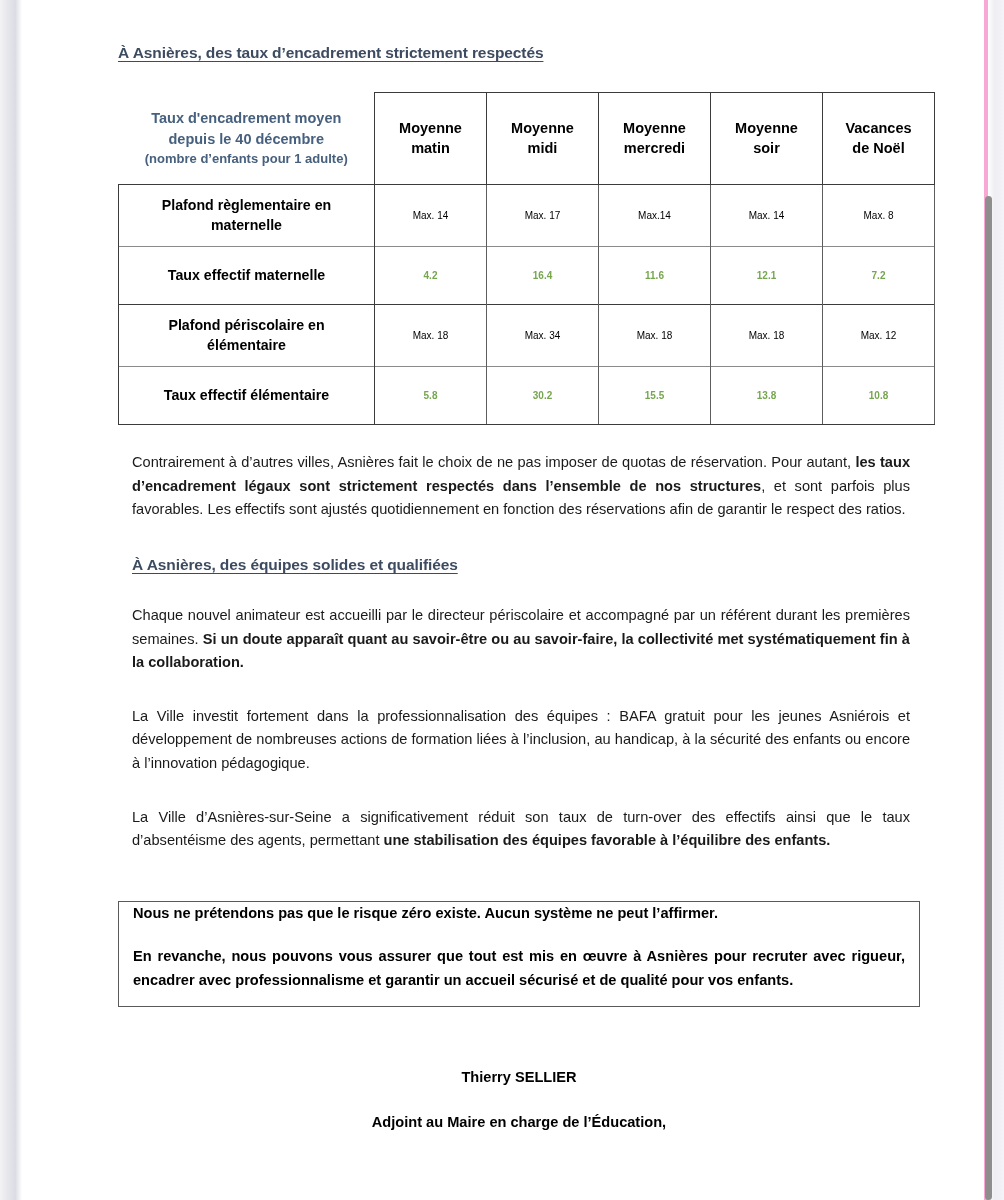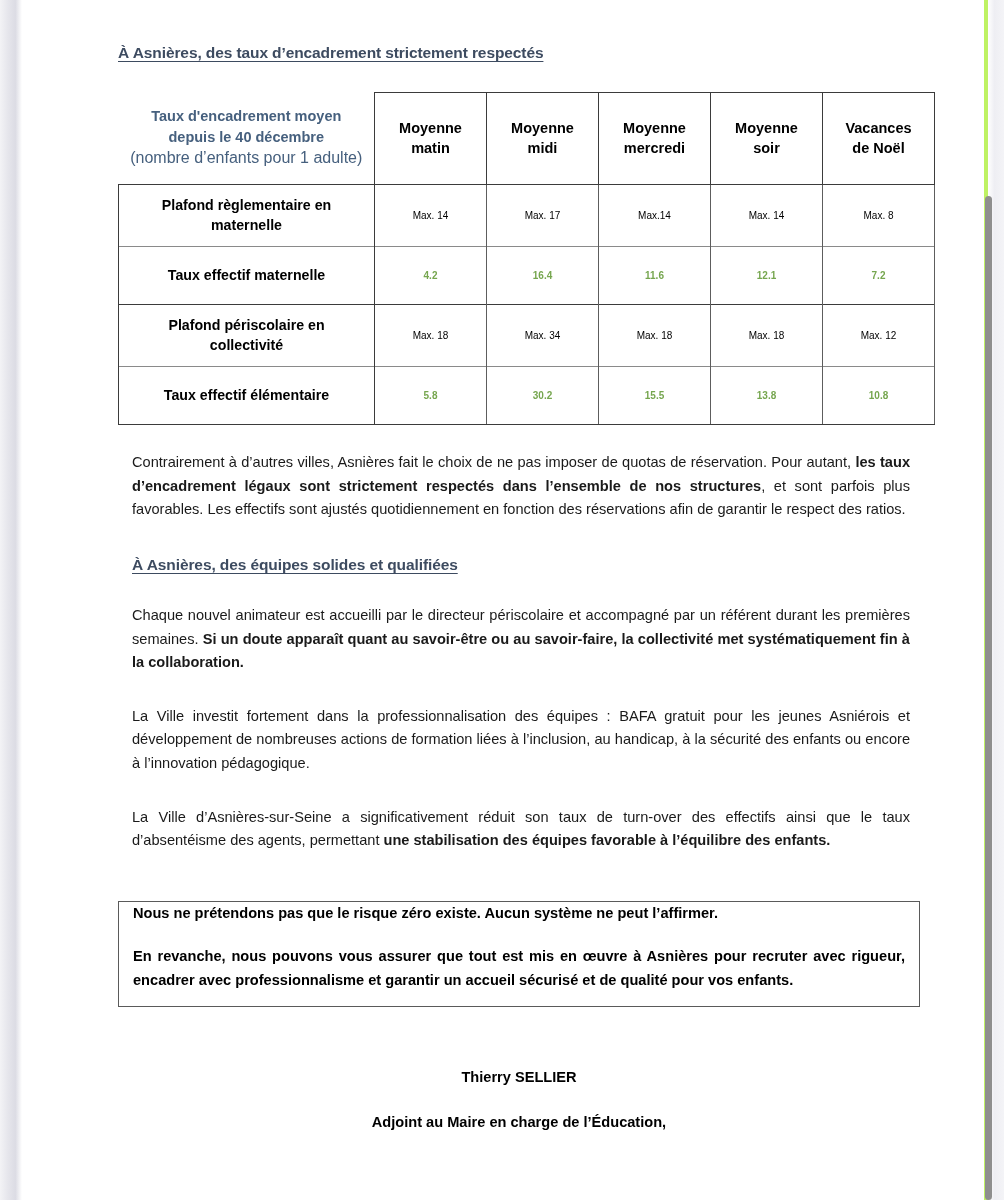--- a/index.html
+++ b/index.html
@@ -6,21 +6,21 @@
   html, body {
     margin: 0; padding: 0;
     width: 1004px; height: 1200px;
     background: #ffffff;
     font-family: "Liberation Sans", sans-serif;
   }
   #viewport {
     position: relative;
     width: 1004px; height: 1200px;
     overflow: hidden;
-    background: #bef264;
+    background: #f9a8d4;
   }
   
   #left-gutter {
     position: absolute; left: 0; top: 0;
     width: 22px; height: 1200px;
     background: linear-gradient(to right, #f3f3f6 0%, #e6e6ec 35%, #dcdce4 70%, #ffffff 100%);
   }
   #right-gutter {
     position: absolute; right: 0; top: 0;
     width: 16px; height: 1200px;
@@ -76,22 +76,22 @@
   th.corner-label {
     border: none;
     color: #46607e;
     font-size: 14.5px;
     font-weight: bold;
     line-height: 1.42;
     padding: 4px 14px 4px 0;
     text-align: center;
   }
   th.corner-label .sub {
-    font-size: 16px;
-    font-weight: normal;
+    font-size: 13px;
+    font-weight: bold;
   }
 
   th.col-head {
     border: 1.6px solid #3b3b3b;
     font-size: 14.5px;
     font-weight: bold;
     color: #000000;
     line-height: 1.35;
     height: 92px;
     padding: 2px 4px;
@@ -251,21 +251,21 @@
               <td class="data-cell value">4.2</td>
               <td class="data-cell value">16.4</td>
               <td class="data-cell value">11.6</td>
               <td class="data-cell value">12.1</td>
               <td class="data-cell value">7.2</td>
             </tr>
 
             <tr class="body-row tall rule-heavy">
               <td class="row-label">
                 <div>Plafond périscolaire en</div>
-                <div>collectivité</div>
+                <div>élémentaire</div>
               </td>
               <td class="data-cell">Max. 18</td>
               <td class="data-cell">Max. 34</td>
               <td class="data-cell">Max. 18</td>
               <td class="data-cell">Max. 18</td>
               <td class="data-cell">Max. 12</td>
             </tr>
 
             <tr class="body-row rule-light last-row">
               <td class="row-label">

